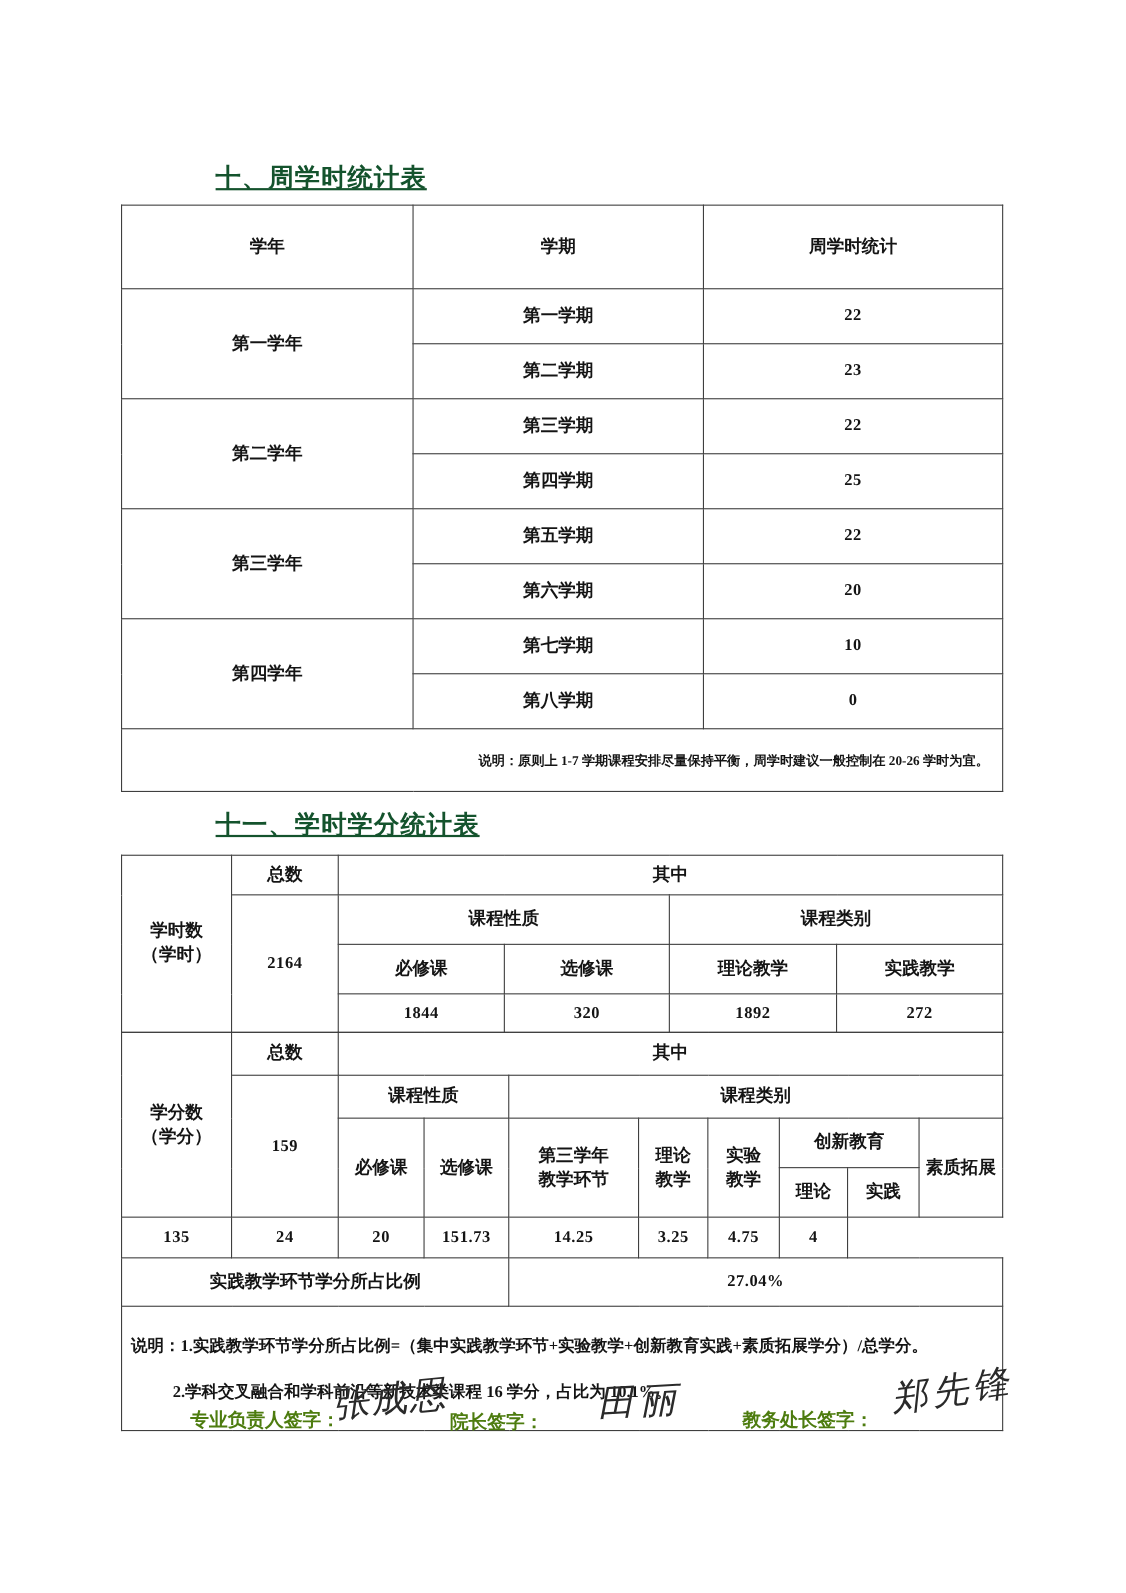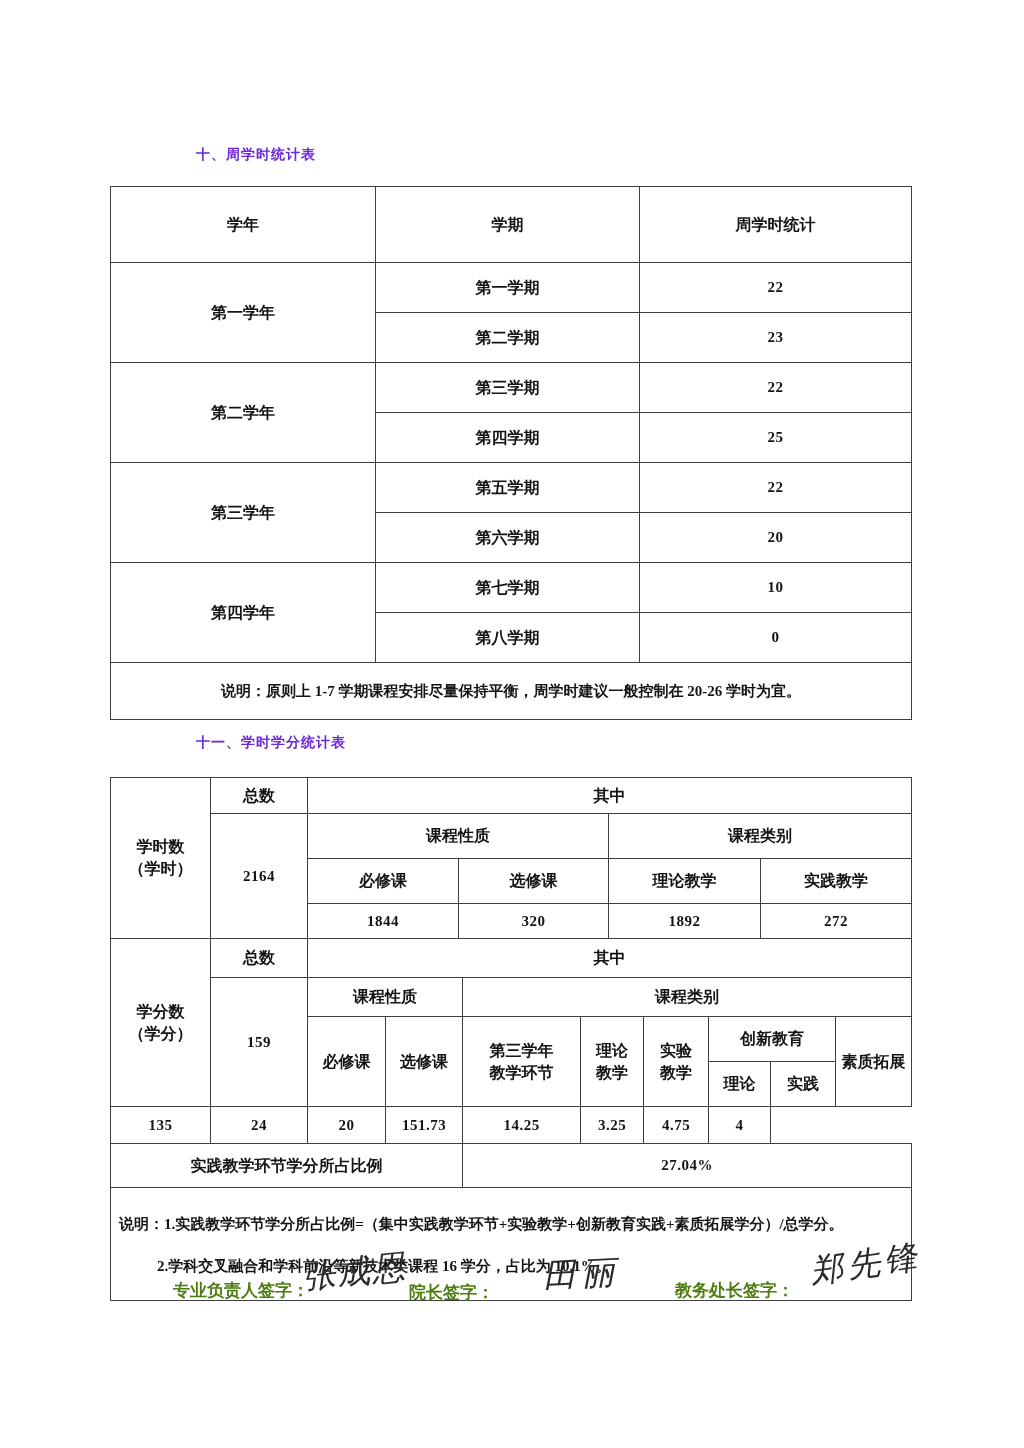--- a/index.html
+++ b/index.html
@@ -7,24 +7,25 @@
   .page {
     position:relative;
     width:1024px; height:1448px;
     background:#ffffff;
     font-family:"Liberation Serif", serif;
     color:#1c1c1c;
     overflow:hidden;
   }
   .sec-title {
     position:absolute;
-    font-size:14px;
+    font-size:23px;
     font-weight:bold;
     letter-spacing:1px;
-    color:#6d28d9;
+    color:#14532d;
+    text-decoration:underline;
   }
   #title10 { left:196px; top:146px; }
   #title11 { left:196px; top:734px; }
 
   table {
     position:absolute;
     border-collapse:collapse;
     table-layout:fixed;
   }
   td {
@@ -39,23 +40,23 @@
     color:#141414;
   }
   .num { font-size:15px; letter-spacing:0.5px; }
 
   
   #tbl-weekly { left:110px; top:186px; width:801px; }
   #tbl-weekly tr.rh  { height:76px; }
   #tbl-weekly tr.rd  { height:50px; }
   #tbl-weekly tr.rn  { height:57px; }
   #tbl-weekly td.note {
-    text-align:center;
+    text-align:right;
     padding:2px 12px;
-    font-size:15px;
+    font-size:12px;
   }
 
   
   #tbl-hours { left:110px; top:777px; width:801px; }
   #tbl-hours tr.r1 { height:36px; }
   #tbl-hours tr.r2 { height:45px; }
   #tbl-hours tr.r3 { height:45px; }
   #tbl-hours tr.r4 { height:35px; }
 
   

